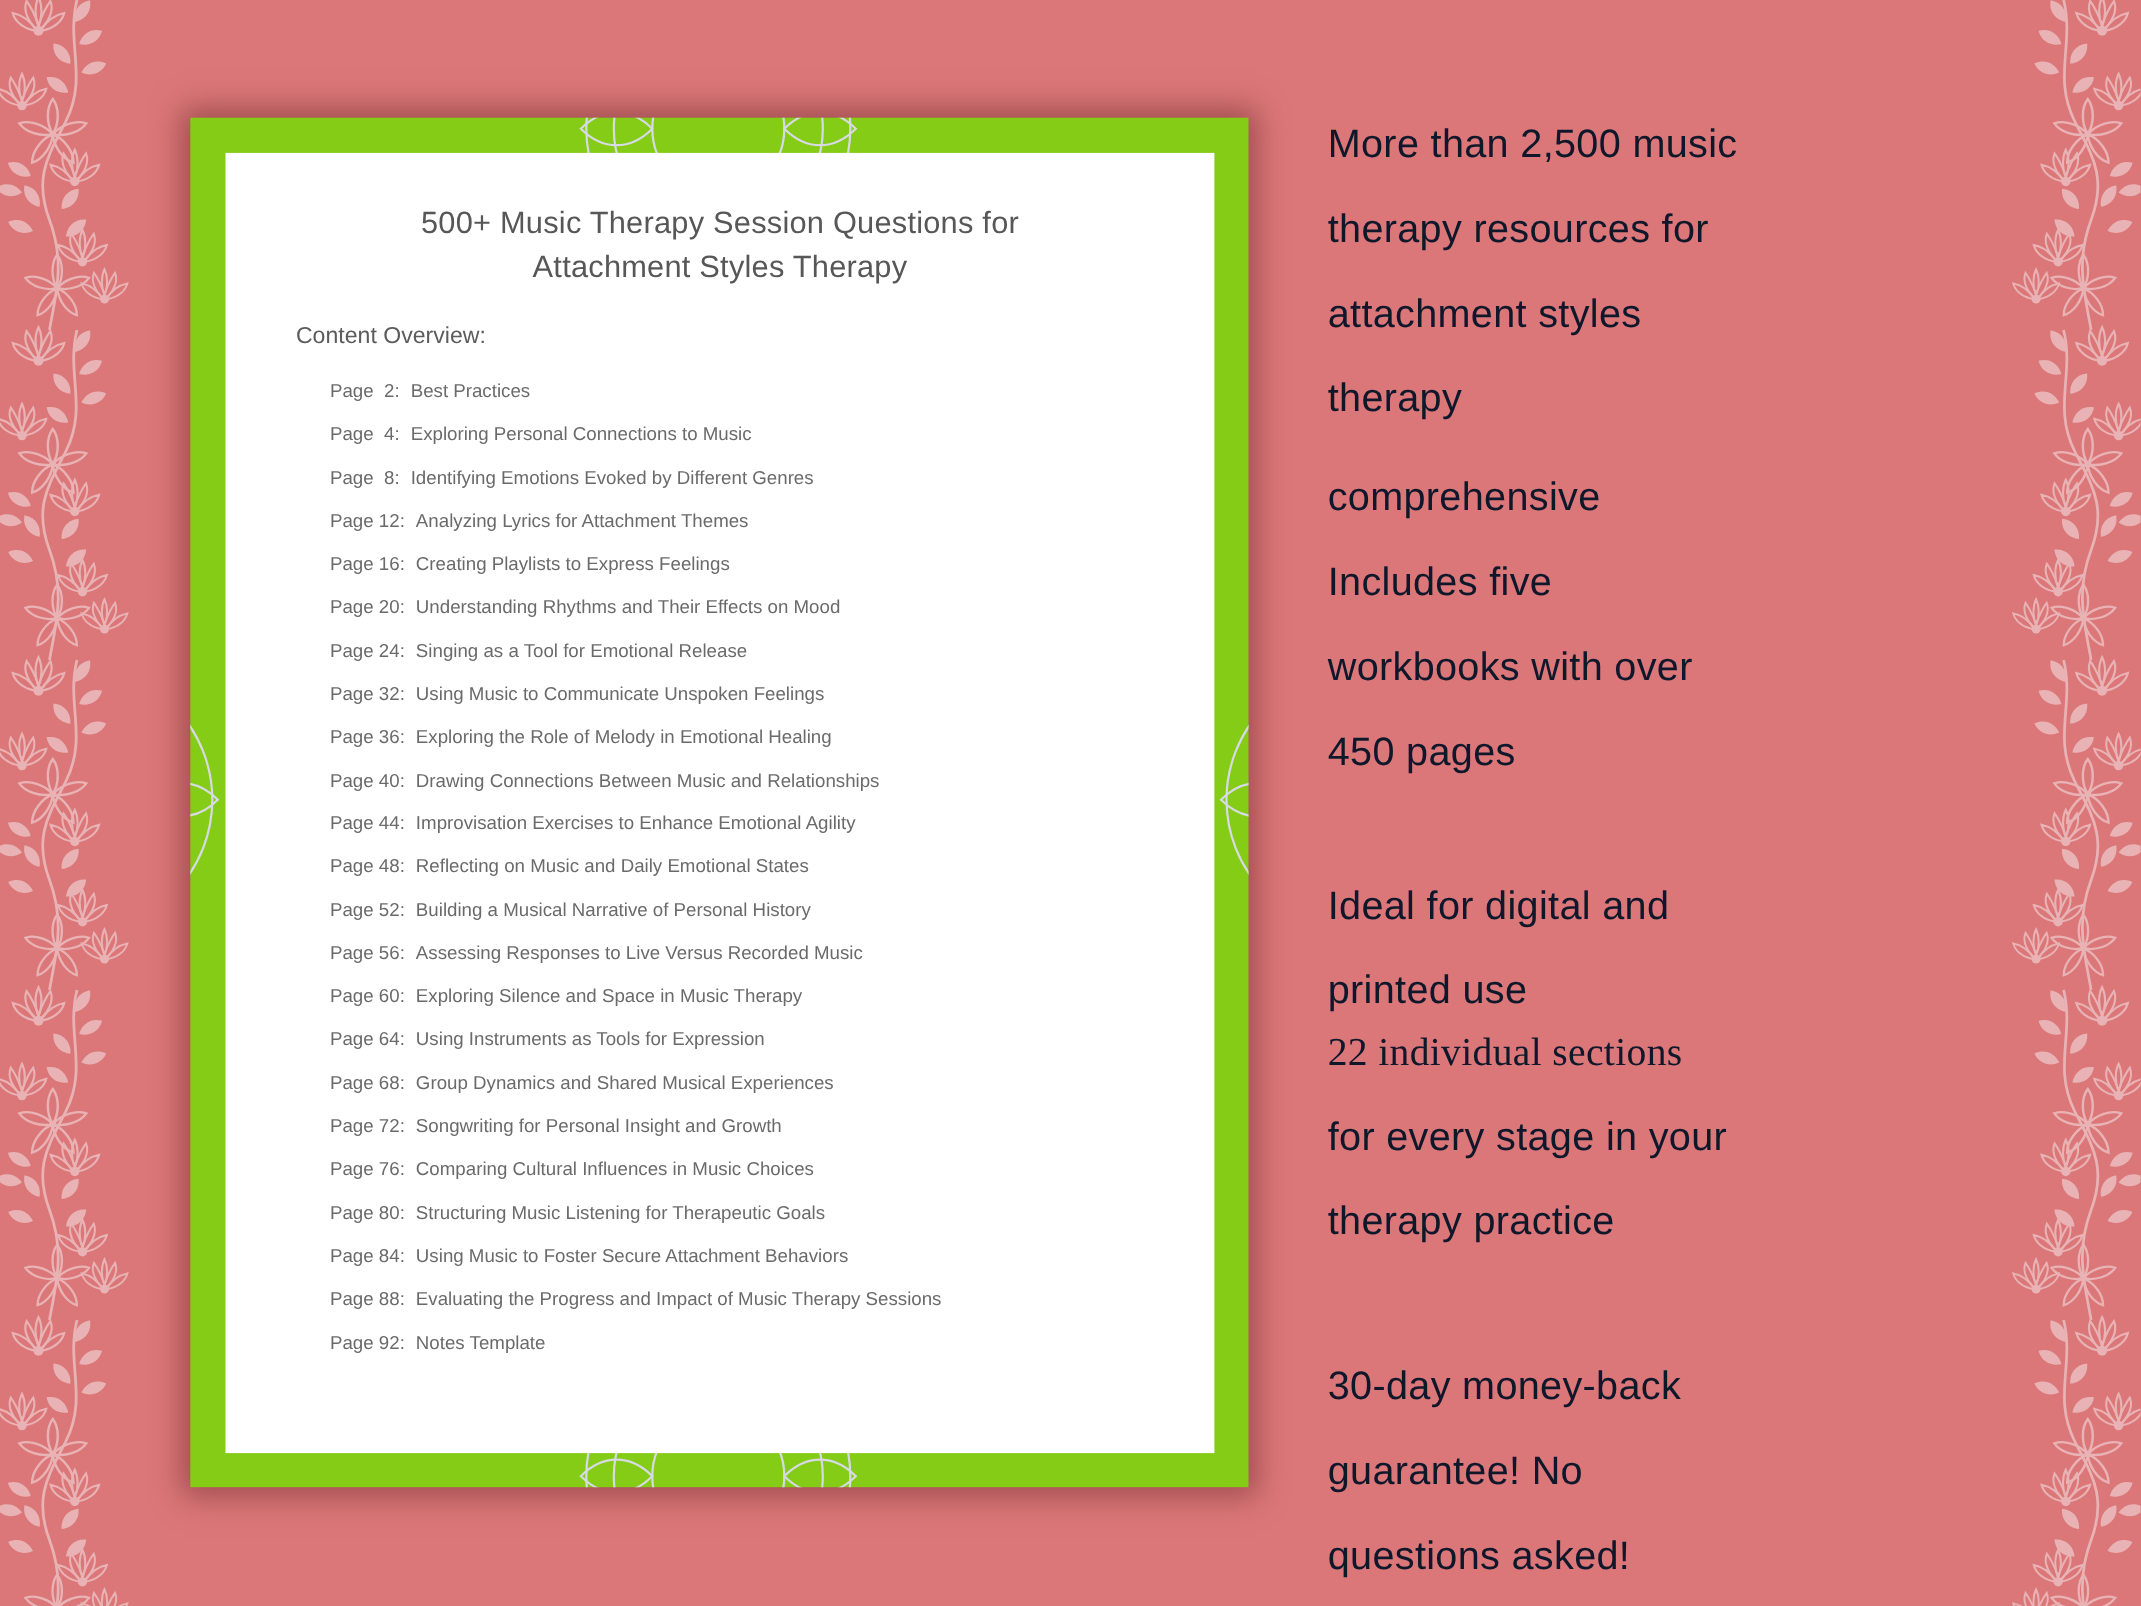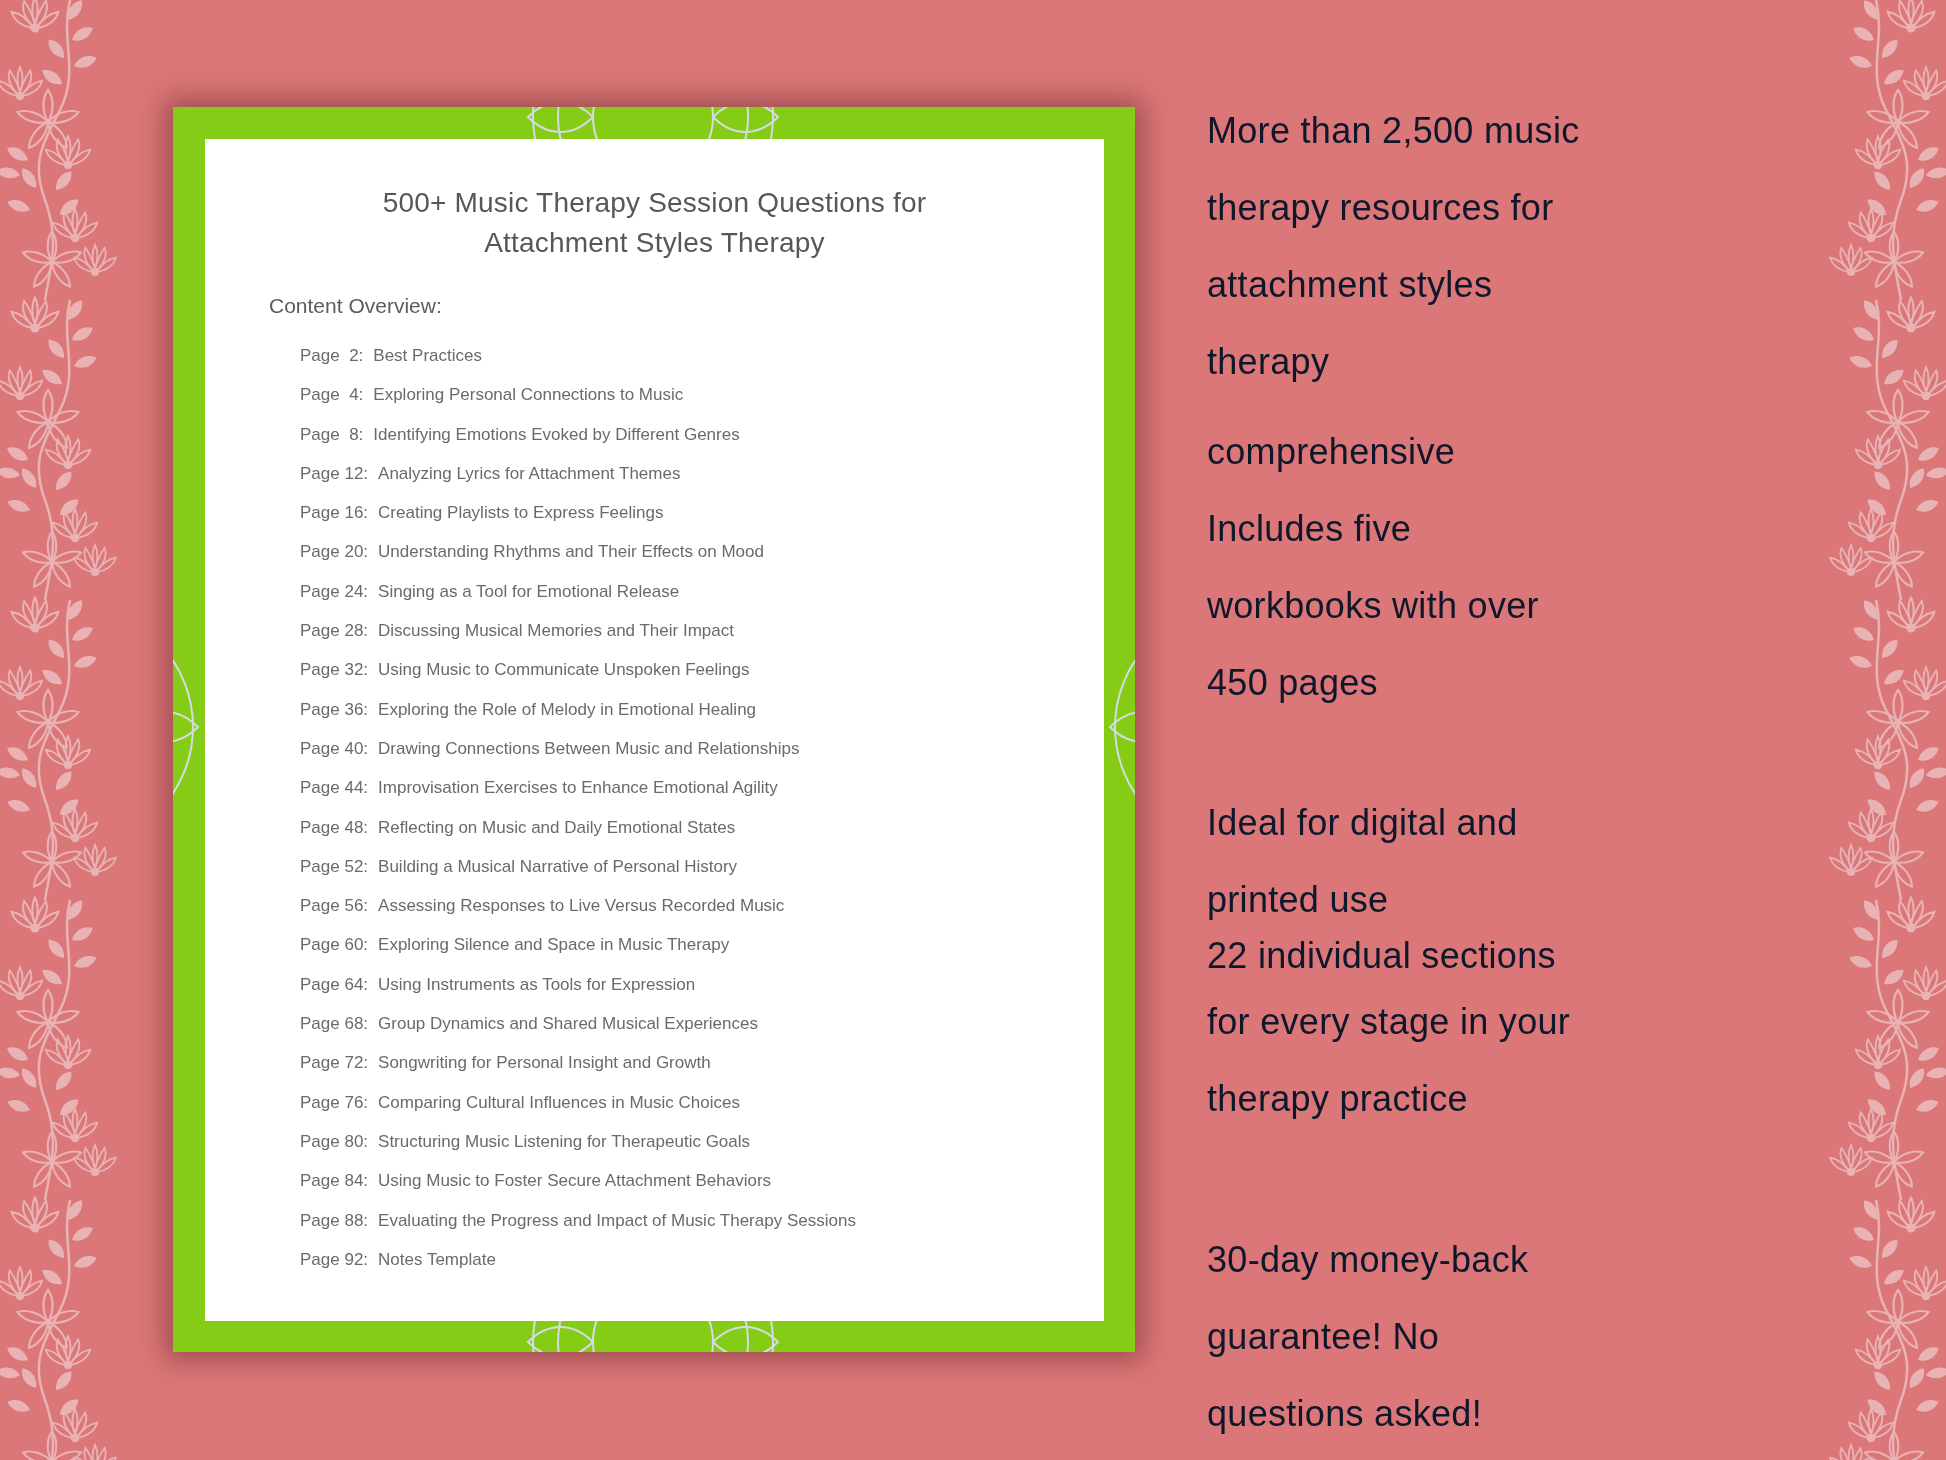--- a/index.html
+++ b/index.html
@@ -160,21 +160,20 @@
     </div>
     <div class="overview-label">Content Overview:</div>
     <ul class="toc" id="toc-list">
         <li class="toc-item"><span class="toc-page">Page  2:</span><span class="toc-sep"></span><span>Best Practices</span></li>
         <li class="toc-item"><span class="toc-page">Page  4:</span><span class="toc-sep"></span><span>Exploring Personal Connections to Music</span></li>
         <li class="toc-item"><span class="toc-page">Page  8:</span><span class="toc-sep"></span><span>Identifying Emotions Evoked by Different Genres</span></li>
         <li class="toc-item"><span class="toc-page">Page 12:</span><span class="toc-sep"></span><span>Analyzing Lyrics for Attachment Themes</span></li>
         <li class="toc-item"><span class="toc-page">Page 16:</span><span class="toc-sep"></span><span>Creating Playlists to Express Feelings</span></li>
         <li class="toc-item"><span class="toc-page">Page 20:</span><span class="toc-sep"></span><span>Understanding Rhythms and Their Effects on Mood</span></li>
         <li class="toc-item"><span class="toc-page">Page 24:</span><span class="toc-sep"></span><span>Singing as a Tool for Emotional Release</span></li>
-        <li class="toc-item"><span class="toc-page">Page 28:</span><span class="toc-sep"></span><span>Discussing Musical Memories and Their Impact</span></li>
         <li class="toc-item"><span class="toc-page">Page 32:</span><span class="toc-sep"></span><span>Using Music to Communicate Unspoken Feelings</span></li>
         <li class="toc-item"><span class="toc-page">Page 36:</span><span class="toc-sep"></span><span>Exploring the Role of Melody in Emotional Healing</span></li>
         <li class="toc-item"><span class="toc-page">Page 40:</span><span class="toc-sep"></span><span>Drawing Connections Between Music and Relationships</span></li>
         <li class="toc-item"><span class="toc-page">Page 44:</span><span class="toc-sep"></span><span>Improvisation Exercises to Enhance Emotional Agility</span></li>
         <li class="toc-item"><span class="toc-page">Page 48:</span><span class="toc-sep"></span><span>Reflecting on Music and Daily Emotional States</span></li>
         <li class="toc-item"><span class="toc-page">Page 52:</span><span class="toc-sep"></span><span>Building a Musical Narrative of Personal History</span></li>
         <li class="toc-item"><span class="toc-page">Page 56:</span><span class="toc-sep"></span><span>Assessing Responses to Live Versus Recorded Music</span></li>
         <li class="toc-item"><span class="toc-page">Page 60:</span><span class="toc-sep"></span><span>Exploring Silence and Space in Music Therapy</span></li>
         <li class="toc-item"><span class="toc-page">Page 64:</span><span class="toc-sep"></span><span>Using Instruments as Tools for Expression</span></li>
         <li class="toc-item"><span class="toc-page">Page 68:</span><span class="toc-sep"></span><span>Group Dynamics and Shared Musical Experiences</span></li>
@@ -199,21 +198,21 @@
       <div class="feature" style="position: relative; height: 66px; margin-bottom: 11px;">comprehensive</div>
       <div class="feature" style="position: relative; height: 66px; margin-bottom: 11px;">Includes five</div>
       <div class="feature" style="position: relative; height: 66px; margin-bottom: 11px;">workbooks with over</div>
       <div class="feature" style="position: relative; height: 66px; margin-bottom: 11px;">450 pages</div>
     </div>
     <div style="position: absolute; left: 0px; top: 692px;">
       <div class="feature" style="position: relative; height: 66px; margin-bottom: 11px;">Ideal for digital and</div>
       <div class="feature" style="position: relative; height: 66px; margin-bottom: 11px;">printed use</div>
     </div>
     <div style="position: absolute; left: 0px; top: 825px;">
-      <div class="feature" style="position: relative; height: 66px; margin-bottom: 0;">22 individual sections</div>
+      <div class="feature" style="position: relative; height: 66px; margin-bottom: 11px; font-family: Liberation Serif, serif;">22 individual sections</div>
       <div class="feature" style="position: relative; height: 66px; margin-bottom: 11px;">for every stage in your</div>
       <div class="feature" style="position: relative; height: 66px; margin-bottom: 11px;">therapy practice</div>
     </div>
     <div style="position: absolute; left: 0px; top: 1129px;">
       <div class="feature" style="position: relative; height: 66px; margin-bottom: 11px;">30-day money-back</div>
       <div class="feature" style="position: relative; height: 66px; margin-bottom: 11px;">guarantee! No</div>
       <div class="feature" style="position: relative; height: 66px; margin-bottom: 11px;">questions asked!</div>
     </div>
   </div>
 

